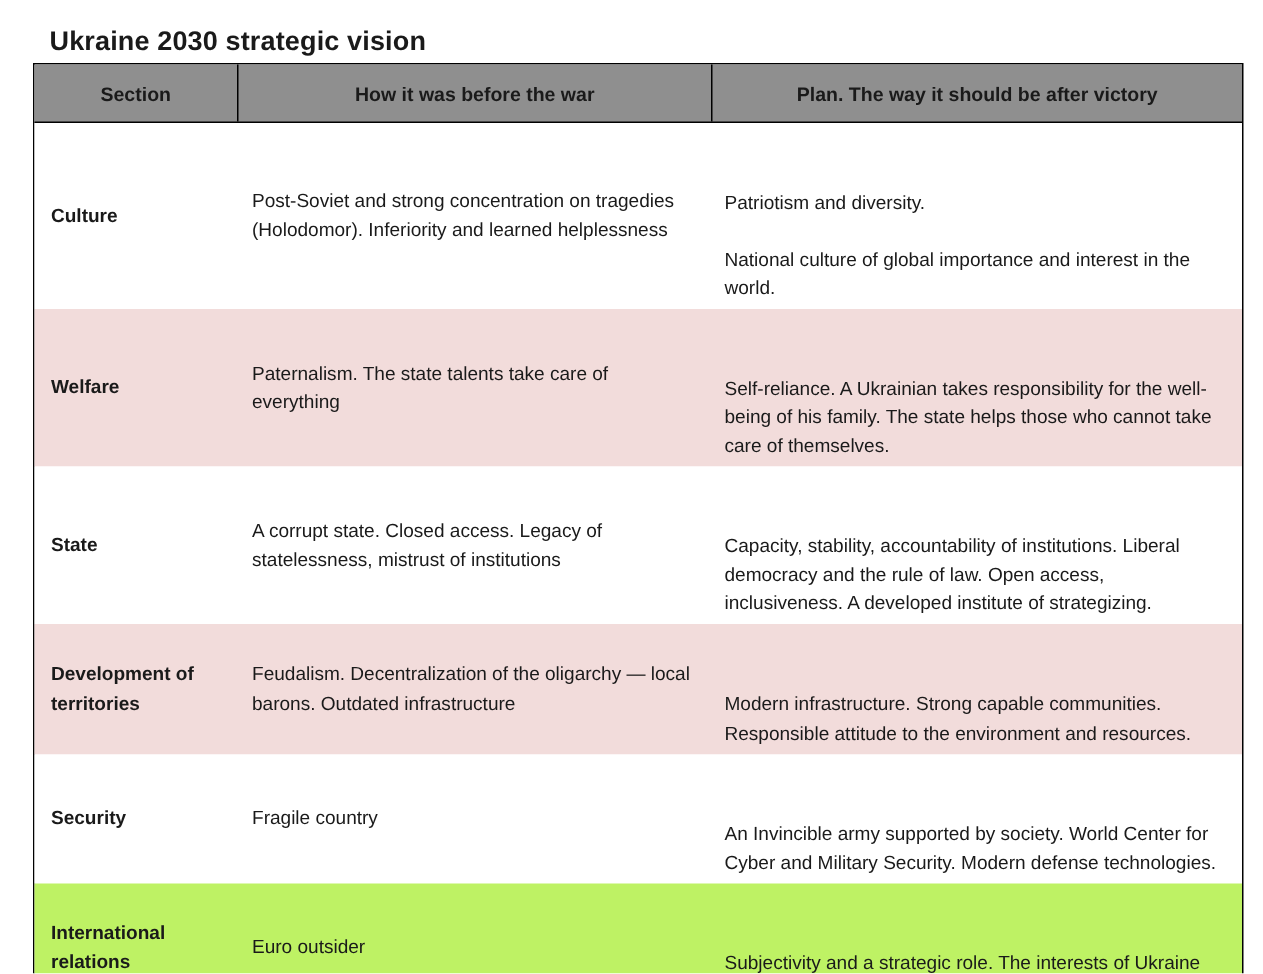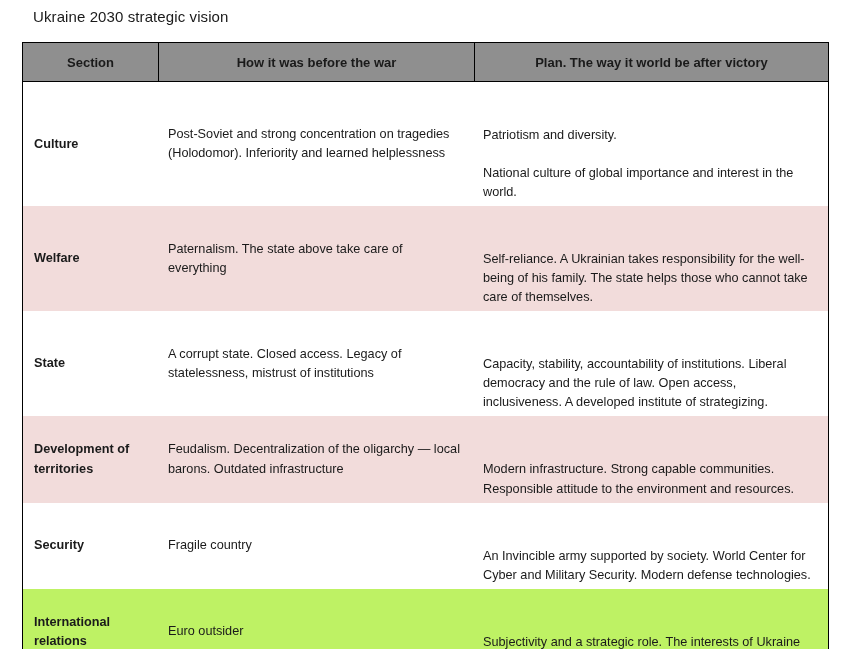--- a/index.html
+++ b/index.html
@@ -8,23 +8,23 @@
     width: 842px;
     height: 649px;
     background: #ffffff;
     font-family: "Liberation Sans", "DejaVu Sans", sans-serif;
     color: #1a1a1a;
     overflow: hidden;
   }
   .page-title {
     position: absolute;
     left: 33px;
-    top: 8px;
-    font-size: 15px;
-    font-weight: normal;
+    top: 17px;
+    font-size: 18px;
+    font-weight: bold;
     letter-spacing: 0.1px;
   }
   .vision-table {
     position: absolute;
     left: 22px;
     top: 42px;
     width: 805px;
     border: 1px solid #000000;
     border-bottom: 3px solid #000000;
     background: #ffffff;
@@ -85,35 +85,35 @@
 
 <div class="page">
 
   <div class="page-title">Ukraine 2030 strategic vision</div>
 
   <div class="vision-table">
 
     <div class="t-row t-head">
       <div class="cell">Section</div>
       <div class="cell">How it was before the war</div>
-      <div class="cell">Plan. The way it world be after victory</div>
+      <div class="cell">Plan. The way it should be after victory</div>
     </div>
 
     <div class="t-row t-body-row">
       <div class="cell cell-section">Culture</div>
       <div class="cell cell-before">Post-Soviet and strong concentration on tragedies (Holodomor). Inferiority and learned helplessness</div>
       <div class="cell cell-plan">Patriotism and diversity.
 
 National culture of global importance and interest in the world.</div>
     </div>
 
 
     <div class="t-row t-body-row">
       <div class="cell cell-section">Welfare</div>
-      <div class="cell cell-before">Paternalism. The state above take care of everything</div>
+      <div class="cell cell-before">Paternalism. The state talents take care of everything</div>
       <div class="cell cell-plan">Self-reliance. A Ukrainian takes responsibility for the well-being of his family. The state helps those who cannot take care of themselves.</div>
     </div>
 
 
     <div class="t-row t-body-row">
       <div class="cell cell-section">State</div>
       <div class="cell cell-before">A corrupt state. Closed access. Legacy of statelessness, mistrust of institutions</div>
       <div class="cell cell-plan">Capacity, stability, accountability of institutions. Liberal democracy and the rule of law. Open access, inclusiveness. A developed institute of strategizing.</div>
     </div>
 

